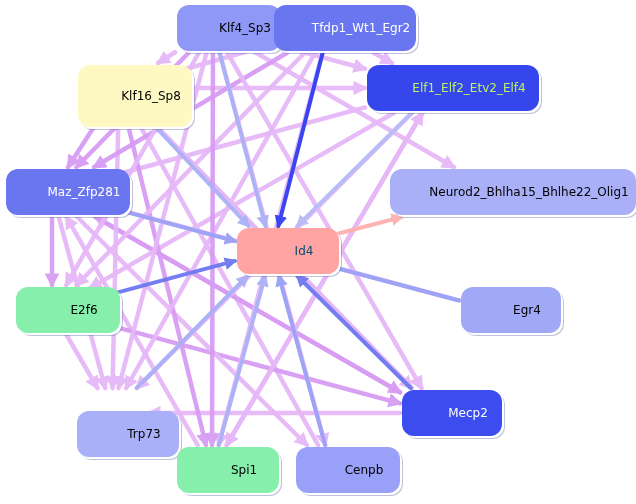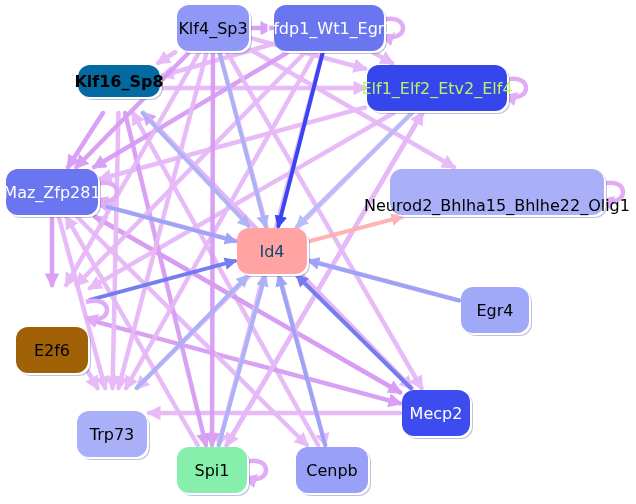--- a/index.html
+++ b/index.html
@@ -1,18 +1,18 @@
 <!DOCTYPE html>
 <html><head>
 <meta charset="utf-8">
 <style>
   html, body { margin: 0; padding: 0; background: #ffffff; }
   body { width: 636px; height: 504px; position: relative; overflow: hidden; font-family: "DejaVu Sans", sans-serif; }
   #graph { position: absolute; left: 0; top: 0; width: 636px; height: 504px; }
-  .node { position: absolute; border-radius: 12px; display: flex; align-items: center; justify-content: center; font-size: 16px; box-shadow: 2px 2px 0 #ffffff, 3px 3px 0 rgba(80,80,160,0.35); }
+  .node { position: absolute; border-radius: 12px; display: flex; align-items: center; justify-content: center; font-size: 12px; box-shadow: 2px 2px 0 #ffffff, 3px 3px 0 rgba(80,80,160,0.35); padding-left: 32px; }
   .node span { white-space: nowrap; }
 </style>
 </head>
 <body>
 
 <svg id="graph" viewBox="0 0 636 504">
   <defs>
     <marker id="arrowhead" viewBox="0 0 10 10" refX="8" refY="5" markerWidth="3.2" markerHeight="3.2" orient="auto-start-reverse">
       <path d="M0,0 L10,5 L0,10 z" fill="context-stroke"></path>
     </marker>
@@ -79,36 +79,36 @@
     </g>
 </svg>
 
 <div id="nodes-layer">
     <div class="node" style="left: 177px; top: 5px; width: 72px; height: 46px; background: rgb(143, 152, 246); color: rgb(0, 0, 0);">
       <span>Klf4_Sp3</span>
     </div>
     <div class="node" style="left: 274px; top: 5px; width: 110px; height: 46px; background: rgb(106, 117, 240); color: rgb(255, 255, 255);">
       <span>Tfdp1_Wt1_Egr2</span>
     </div>
-    <div class="node" style="left: 78px; top: 65px; width: 82px; height: 32px; background: #0369a1; color: rgb(0, 0, 0); font-weight: bold;">
+    <div class="node" style="left: 78px; top: 65px; width: 82px; height: 62px; background: #fef9c3; color: rgb(0, 0, 0);">
       <span>Klf16_Sp8</span>
     </div>
     <div class="node" style="left: 367px; top: 65px; width: 140px; height: 46px; background: rgb(53, 70, 236); color: #bef264;">
       <span>Elf1_Elf2_Etv2_Elf4</span>
     </div>
     <div class="node" style="left: 6px; top: 169px; width: 92px; height: 46px; background: rgb(106, 117, 240); color: rgb(255, 255, 255); justify-content: center;">
       <span>Maz_Zfp281</span>
     </div>
-    <div class="node" style="left: 390px; top: 169px; width: 214px; height: 46px; background: rgb(169, 176, 248); color: rgb(0, 0, 0); align-items: flex-end;">
+    <div class="node" style="left: 390px; top: 169px; width: 214px; height: 46px; background: rgb(169, 176, 248); color: rgb(0, 0, 0);">
       <span>Neurod2_Bhlha15_Bhlhe22_Olig1</span>
     </div>
     <div class="node" style="left: 237px; top: 228px; width: 70px; height: 46px; background: rgb(255, 163, 163); color: #0c4a6e;">
       <span>Id4</span>
     </div>
-    <div class="node" style="left: 16px; top: 287px; width: 72px; height: 46px; background: #a16207; color: rgb(0, 0, 0); margin-top: 40px;">
+    <div class="node" style="left: 16px; top: 287px; width: 72px; height: 46px; background: #86efac; color: rgb(0, 0, 0);">
       <span>E2f6</span>
     </div>
     <div class="node" style="left: 461px; top: 287px; width: 68px; height: 46px; background: rgb(160, 168, 248); color: rgb(0, 0, 0); text-align: center;">
       <span>Egr4</span>
     </div>
     <div class="node" style="left: 77px; top: 411px; width: 70px; height: 46px; background: rgb(169, 176, 248); color: rgb(0, 0, 0);">
       <span>Trp73</span>
     </div>
     <div class="node" style="left: 402px; top: 390px; width: 68px; height: 46px; background: rgb(61, 76, 238); color: rgb(255, 255, 255);">
       <span>Mecp2</span>

